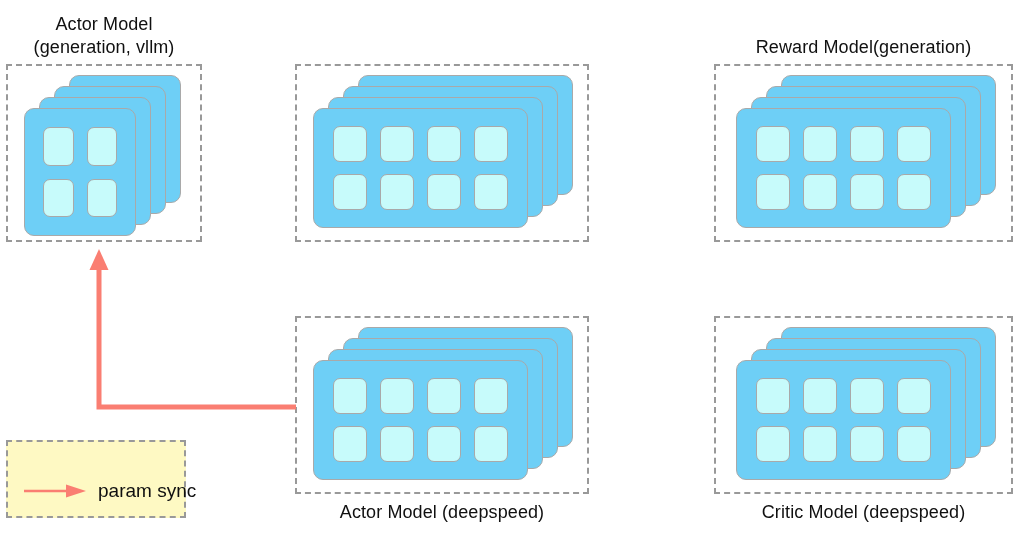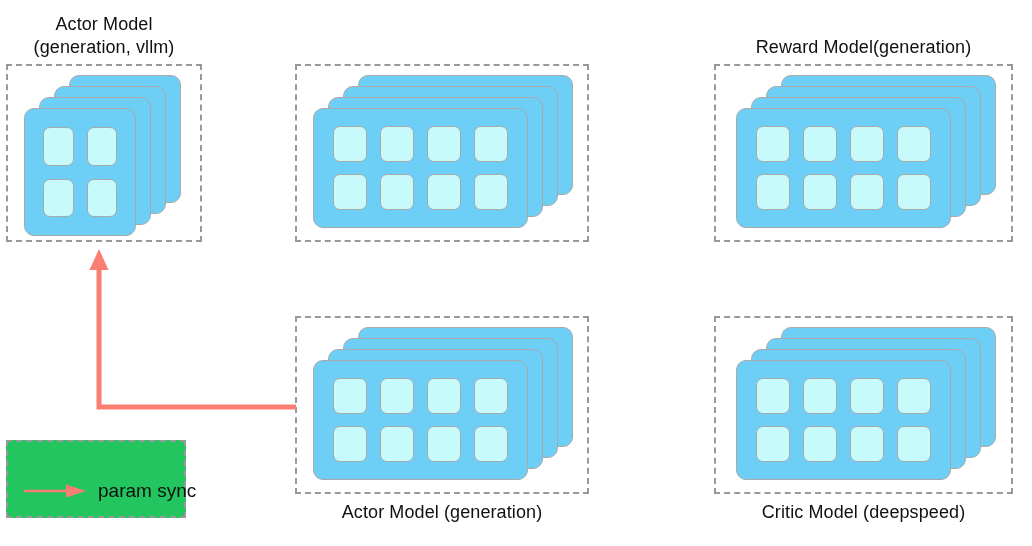--- a/index.html
+++ b/index.html
@@ -62,21 +62,21 @@
     gap:13px 13px;
     padding:18px 18px;
   }
 
   
   #arrow-layer{position:absolute;inset:0;pointer-events:none;}
 
   
   #legend{
     position:absolute;left:6px;top:440px;width:180px;height:78px;
-    border:2px dashed #999999;box-sizing:border-box;background:#22c55e;
+    border:2px dashed #999999;box-sizing:border-box;background:#fef9c3;
   }
   #legend-row{
     position:absolute;left:0;right:0;bottom:10px;height:30px;
     display:flex;align-items:center;padding-left:14px;box-sizing:border-box;
   }
   #legend-arrow{flex:0 0 auto;line-height:0;}
   #legend-label{
     margin-left:10px;font-size:19px;color:#101010;white-space:nowrap;
   }
 </style>
@@ -141,21 +141,21 @@
           <div class="cell"></div>
           <div class="cell"></div>
           <div class="cell"></div>
           <div class="cell"></div>
         </div>
       </div>
     </div>
   </div>
 
   <div class="group wide" style="left:295px;top:316px;width:294px;height:178px;">
-    <div class="group-title bottom">Actor Model (generation)</div>
+    <div class="group-title bottom">Actor Model (deepspeed)</div>
     <div class="dashbox"></div>
     <div class="stack">
       <div class="card" style="left:63px;top:11px;width:215px;height:120px;"></div>
       <div class="card" style="left:48px;top:22px;width:215px;height:120px;"></div>
       <div class="card" style="left:33px;top:33px;width:215px;height:120px;"></div>
       <div class="card" style="left:18px;top:44px;width:215px;height:120px;">
         <div class="card-grid">
           <div class="cell"></div>
           <div class="cell"></div>
           <div class="cell"></div>

